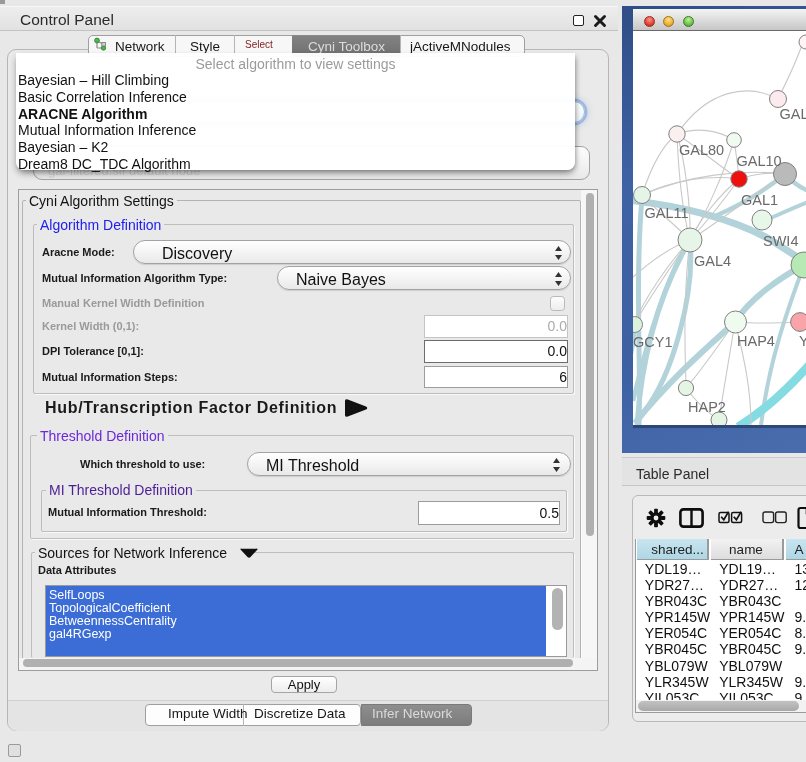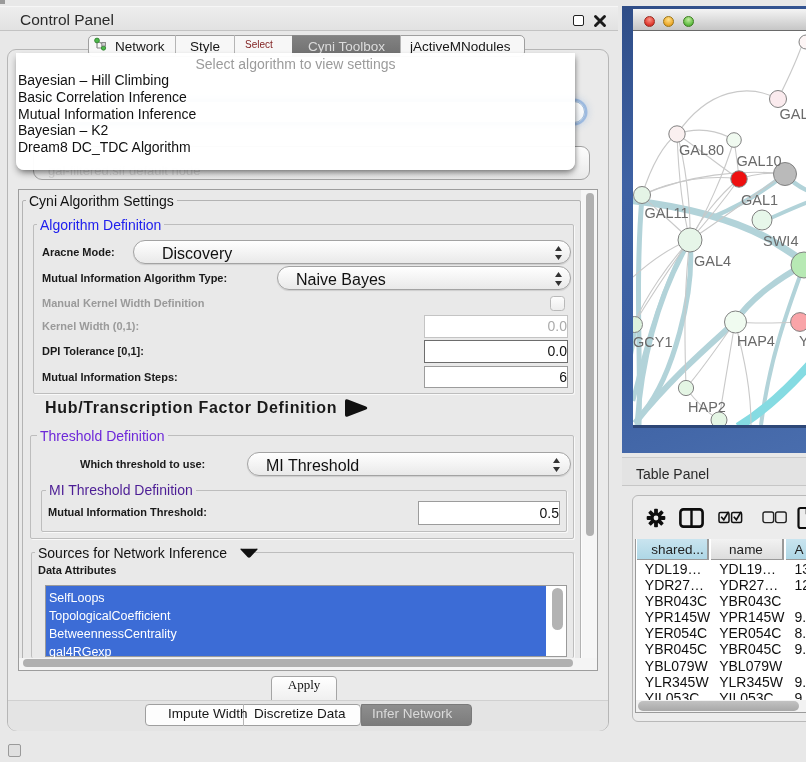--- a/index.html
+++ b/index.html
@@ -122,44 +122,45 @@
 
 <div class="gbox" style="left:31px;top:552px;width:543px;height:106px;border-bottom:none;"></div>
 <div class="gtitle" style="left:35px;top:545px;color:#111;">Sources for Network Inference&nbsp;&nbsp;&nbsp;&nbsp;&nbsp;</div>
 <svg class="abs" style="left:239px;top:548px" width="20" height="10" viewBox="0 0 20 10">
     <path d="M1.5 1.5 Q1 0 3 0.8 L17 0.8 Q19 0 18.5 1.5 L11.5 9 Q10 10.3 8.5 9 Z" fill="#111"></path>
   </svg>
 <div class="lbl b abs" style="left:38px;top:564px;">Data Attributes</div>
 
 <div class="abs" style="left:45px;top:585px;width:522px;height:72px;background:#fff;border:1px solid #9a9a9a;"></div>
 <div class="abs" style="left:46px;top:586px;width:500px;height:70px;background:#3c6cd6;"></div>
-<div class="abs" style="left:49px;top:589px;font-size:12.5px;color:#fff;line-height:18px;">SelfLoops<br>TopologicalCoefficient<br>BetweennessCentrality<br>gal4RGexp</div>
+<div class="abs" style="left:49px;top:589px;font-size:12.5px;color:#fff;line-height:13px;">SelfLoops<br>TopologicalCoefficient<br>BetweennessCentrality<br>gal4RGexp</div>
 <div class="abs" style="left:552px;top:588px;width:11px;height:42px;background:#b3b3b3;border-radius:5.5px;"></div>
 
 <div class="abs" style="left:19px;top:657.5px;width:578px;height:12.5px;background:#f4f4f4;"></div>
 <div class="abs" style="left:23px;top:658.5px;width:550px;height:8px;background:#b0b0b0;border-radius:4px;"></div>
 <div class="abs" style="left:18px;top:670px;width:580px;height:1px;background:#9d9d9d;"></div>
 
-<div class="abs" style="left:271px;top:676px;width:66px;height:29px;background:linear-gradient(#ffffff,#ededed);border:1px solid #a5a5a5;border-radius:4px;text-align:center;font-size:13px;color:#111;line-height:15px;font-family:Liberation Serif, serif;">Apply</div>
+<div class="abs" style="left:271px;top:676px;width:66px;height:17px;background:linear-gradient(#ffffff,#ededed);border:1px solid #a5a5a5;border-radius:4px;text-align:center;font-size:13px;color:#111;line-height:15px;">Apply</div>
 
 <div class="abs" style="left:8px;top:700px;width:600px;height:31px;background:#e4e4e4;border-top:1px solid #d0d0d0;border-radius:0 0 9px 9px;"></div>
 <div class="abs" style="left:145px;top:704px;width:216px;height:22px;background:#fdfdfd;border:1px solid #9f9f9f;border-radius:4px;"></div>
 <div class="abs" style="left:243px;top:704px;width:1px;height:22px;background:#b5b5b5;"></div>
 <div class="abs" style="left:361px;top:704px;width:111px;height:22px;background:linear-gradient(#8e8e8e,#7c7c7c);border:1px solid #7a7a7a;border-radius:0 4px 4px 0;"></div>
 <div class="abs" style="left:168px;top:706px;font-size:13.5px;color:#161616;">Impute Width</div>
 <div class="abs" style="left:254px;top:706px;font-size:13.5px;color:#161616;">Discretize Data</div>
 <div class="abs" style="left:372px;top:706px;font-size:13.5px;color:#dadada;">Infer Network</div>
 
 <div class="abs" style="left:8px;top:744px;width:13px;height:13px;background:#e0e0e0;border:1px solid #9a9a9a;border-radius:2px;"></div>
 
 <div class="abs" style="left:16px;top:53px;width:559px;height:117px;background:rgba(255,255,255,0.97);border-radius:0 0 8px 8px;box-shadow:0 4px 7px -1px rgba(0,0,0,0.42), 2px 2px 5px -2px rgba(0,0,0,0.25);"></div>
 <div class="abs" style="left:16px;top:55.5px;width:559px;height:114px;font-size:14px;color:#111;">
   <div style="height:16.7px;line-height:16.7px;text-align:center;color:#9b9b9b;">Select algorithm to view settings</div>
   <div style="height:16.7px;line-height:16.7px;padding-left:2px;">Bayesian – Hill Climbing</div>
   <div style="height:16.7px;line-height:16.7px;padding-left:2px;">Basic Correlation Inference</div>
+  <div style="height:16.7px;line-height:16.7px;padding-left:2px;font-weight:bold;">ARACNE Algorithm</div>
   <div style="height:16.7px;line-height:16.7px;padding-left:2px;">Mutual Information Inference</div>
   <div style="height:16.7px;line-height:16.7px;padding-left:2px;">Bayesian – K2</div>
   <div style="height:16.7px;line-height:16.7px;padding-left:2px;">Dream8 DC_TDC Algorithm</div>
 </div>
 
 <div class="abs" style="left:622px;top:6px;width:184px;height:447px;background:linear-gradient(160deg,#2f4d87,#3e62a4 35%,#3c60a2 70%,#496dad);"></div>
 <div class="abs" style="left:633px;top:425px;width:173px;height:3px;background:#22365c;opacity:0.65;"></div>
 <div class="abs" style="left:633px;top:9px;width:173px;height:22px;background:linear-gradient(#f4f4f4,#c6c6c6);border-bottom:1px solid #6a6a6a;"></div>
 <div class="abs" style="left:643.5px;top:16px;width:11px;height:11px;border-radius:50%;background:radial-gradient(circle at 50% 30%, #fa9286, #e03b30 65%, #b61712);border:0.5px solid #9a2a20;"></div>
 <div class="abs" style="left:663px;top:16px;width:11px;height:11px;border-radius:50%;background:radial-gradient(circle at 50% 30%, #ffe08a, #edab2f 65%, #c8861a);border:0.5px solid #9d7514;"></div>

